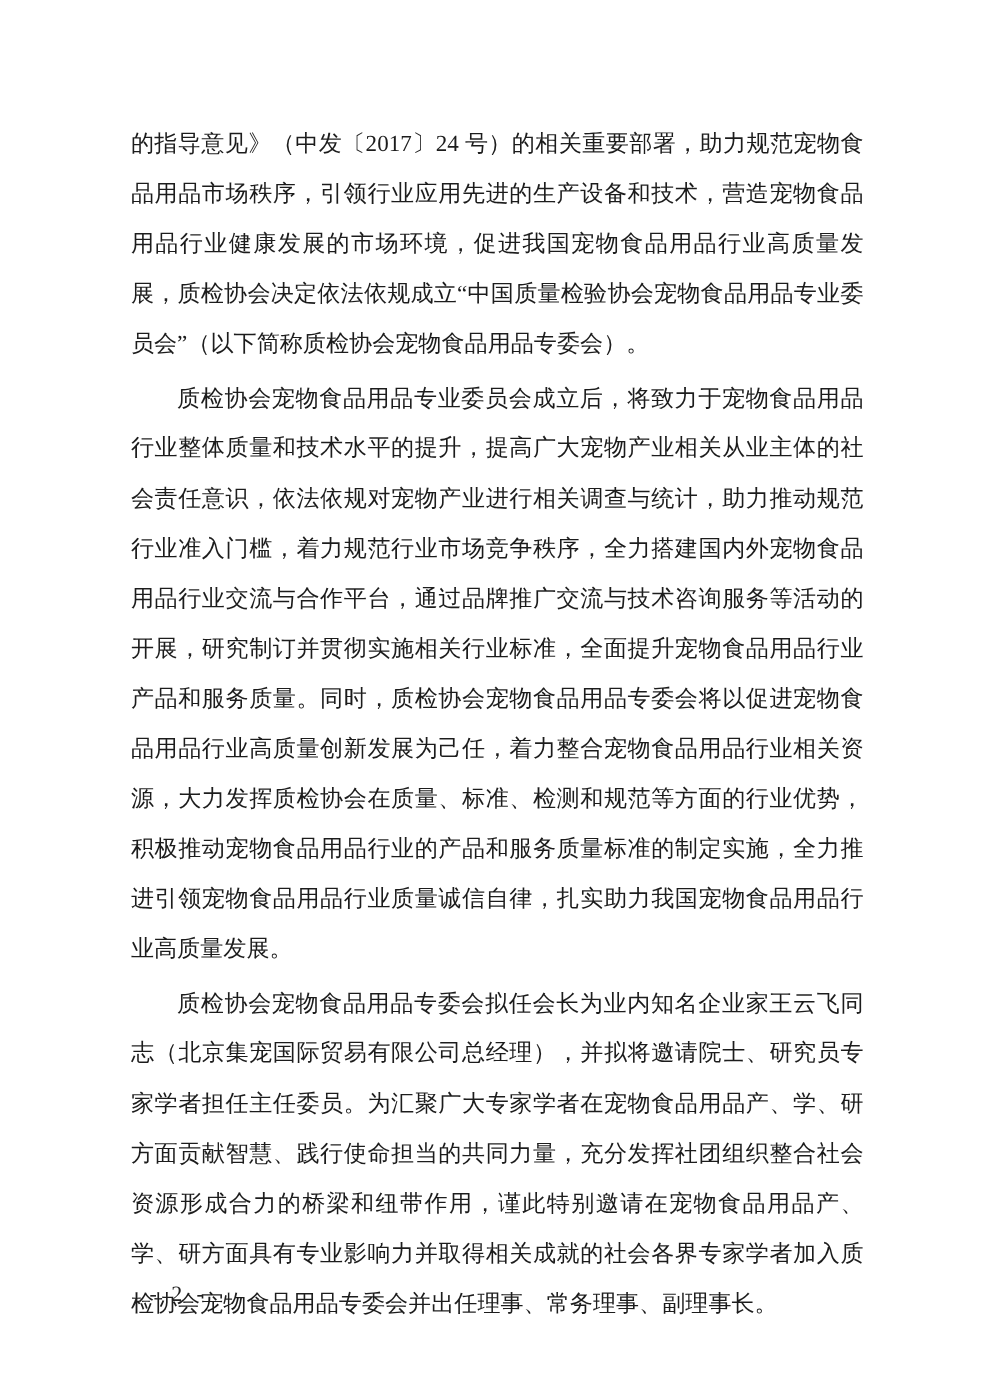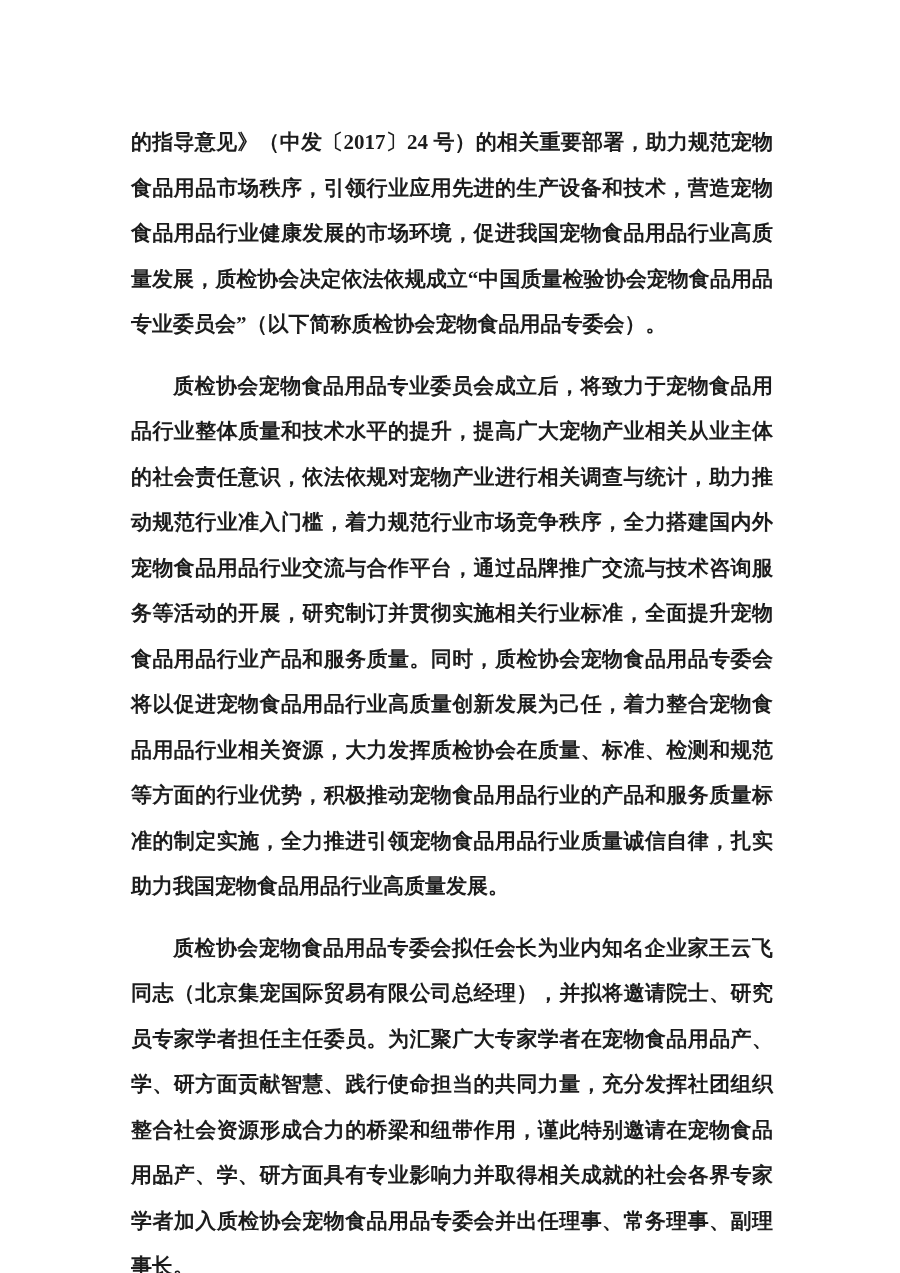--- a/index.html
+++ b/index.html
@@ -26,23 +26,23 @@
     width: 674px;
     color: #1c1c1c;
     font-size: 21px;
     line-height: 45.5px;
     text-align: justify;
     text-justify: inter-character;
     word-break: normal;
     letter-spacing: 0;
   }
   .doc-content p {
-    margin: 16px;
+    margin: 4px;
     padding: 0;
-    font-weight: 700;
+    font-weight: 400;
   }
   .doc-content p.indent {
     text-indent: 2em;
   }
   .page-number {
     position: absolute;
     left: 136px;
     top: 1163px;
     font-size: 20px;
     line-height: 28px;

